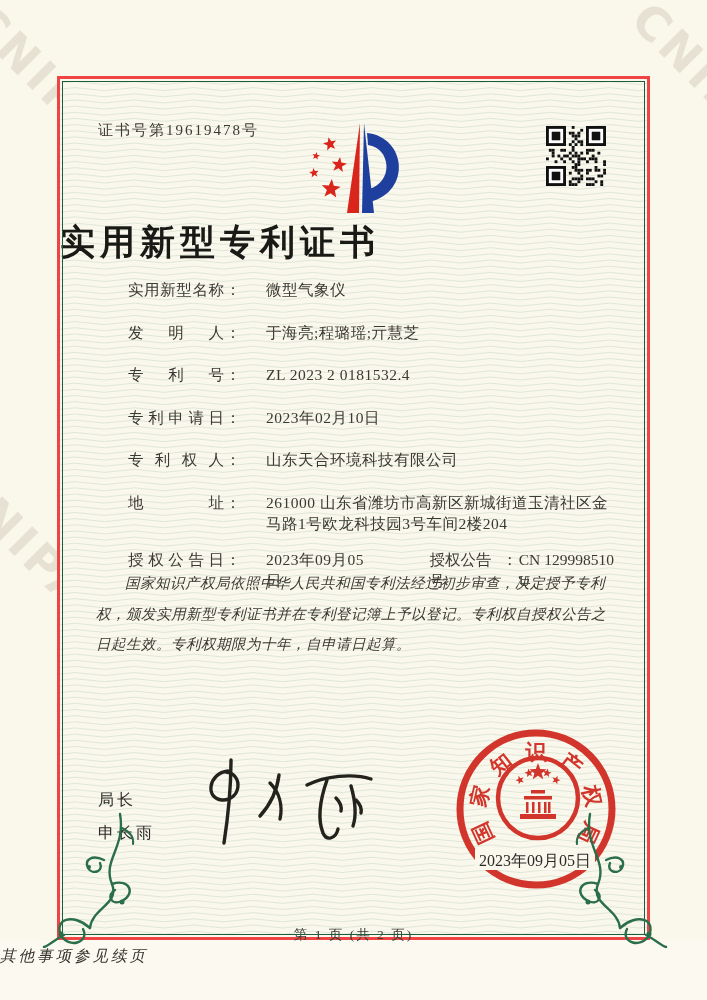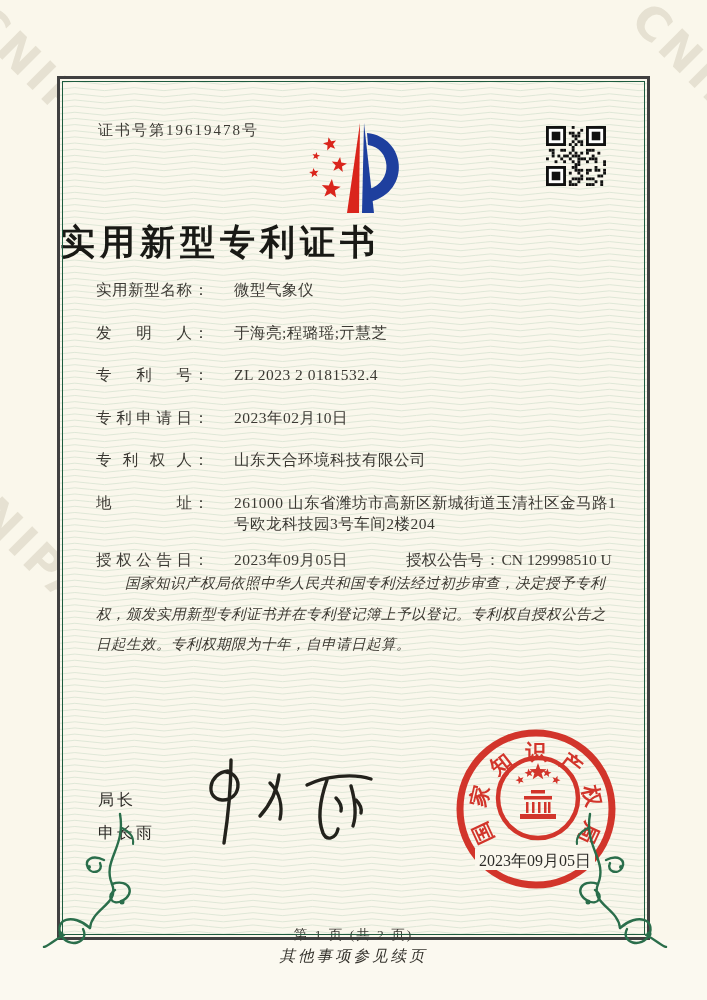--- a/index.html
+++ b/index.html
@@ -4,47 +4,47 @@
 <style>
   html,body{margin:0;padding:0;}
   body{width:707px;height:1000px;position:relative;overflow:hidden;
        background:#faf7eb;font-family:"Liberation Serif","DejaVu Serif",serif;color:#37352f;}
   
   .wm{position:absolute;font-family:"DejaVu Sans","Liberation Sans",sans-serif;
       font-weight:bold;font-size:46px;letter-spacing:4px;color:rgba(150,140,112,0.20);
       transform:rotate(45deg);transform-origin:left center;white-space:nowrap;pointer-events:none;}
   
   .frame{position:absolute;left:57px;top:76px;width:593px;height:864px;
-         border:3px solid #404040;box-sizing:border-box;background:#faf7ec;}
+         border:3px solid #ef4444;box-sizing:border-box;background:#faf7ec;}
   .frame::after{content:"";position:absolute;inset:2px;border:1px solid #1c5b3e;pointer-events:none;}
   .guilloche{position:absolute;inset:0;width:100%;height:100%;pointer-events:none;}
   .inner{position:absolute;inset:0;}
   .certno{position:absolute;left:38px;top:42px;font-size:15px;letter-spacing:2px;color:#3c3a34;}
   .logo{position:absolute;left:224px;top:32px;}
   .qr{position:absolute;left:486px;top:47px;}
   .title{position:absolute;left:0;top:140px;width:100%;text-align:left;
          font-size:35px;font-weight:bold;letter-spacing:5px;color:#191915;}
   .fields{position:absolute;left:36px;top:200px;width:524px;font-size:15.5px;color:#3b3933;}
   .frow{display:flex;align-items:flex-start;margin-bottom:21.5px;line-height:21px;}
   .flabel{display:inline-block;width:96px;text-align:justify;text-align-last:justify;
-          letter-spacing:0;flex:none;}
+          letter-spacing:0;flex:none;margin-left:32px;}
   .fcolon{flex:none;width:18px;text-align:center;}
   .fvalue{max-width:404px;letter-spacing:0.5px;margin-left:24px;}
   .pair2{margin-left:58px;display:flex;}
   .paras{position:absolute;left:36px;top:489px;width:521px;font-size:14.5px;
          font-style:italic;line-height:30.5px;color:#3b3831;}
   .paras p{margin:0;text-indent:2em;letter-spacing:0.5px;}
   .director{position:absolute;left:38px;top:711px;font-family:"Liberation Sans","DejaVu Sans",sans-serif;
             font-size:16px;letter-spacing:3px;color:#2c2a26;}
   .director div{margin-bottom:12px;}
   .sig{position:absolute;left:135px;top:676px;}
   .seal{position:absolute;left:381px;top:635px;}
   .pageind{position:absolute;left:0;top:834px;width:100%;text-align:center;font-size:13.5px;
            letter-spacing:2px;color:#3c3a34;margin-top:13px;}
-  .footnote{position:absolute;left:0;top:946px;width:100%;text-align:center;font-size:15.5px;
+  .footnote{position:absolute;left:0;top:946px;width:100%;font-size:15.5px;
             font-style:italic;letter-spacing:3px;color:#35332d;}
   .belowstrip{position:absolute;left:0;top:940px;width:707px;height:60px;background:#fbf9f0;}
   .flourish{position:absolute;pointer-events:none;}
   .fl-bl{left:34px;top:808px;}
   .fl-br{left:566px;top:808px;transform:scaleX(-1);}
 </style>
 </head>
 <body>
 
 <div class="wm" style="left:-22px;top:-14px;">CNIPA</div>

